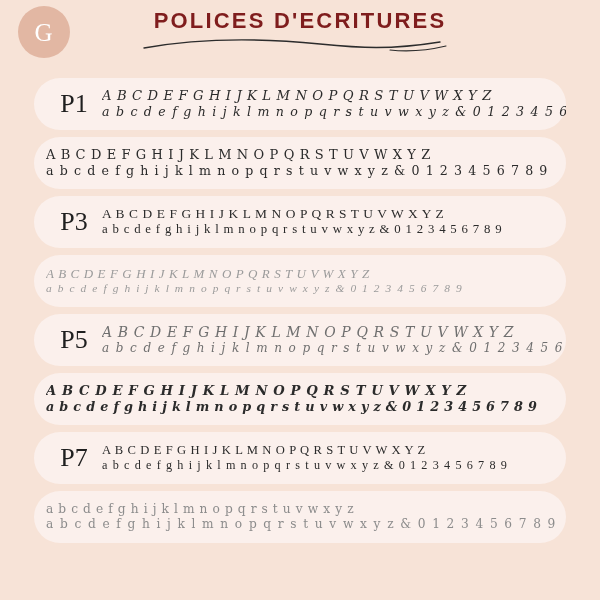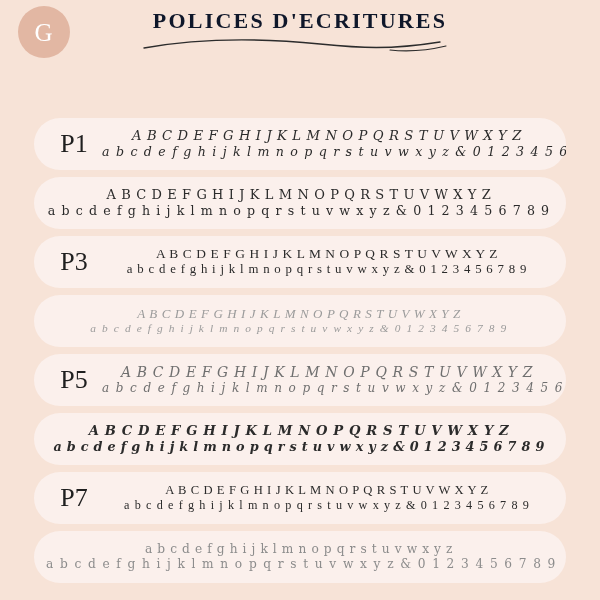--- a/index.html
+++ b/index.html
@@ -38,44 +38,43 @@
     color: #ffffff;
     letter-spacing: 1px;
     line-height: 1;
   }
   .title {
     position: absolute;
     left: 0;
     right: 0;
     top: 8px;
     text-align: center;
-    font-family: Liberation Serif, serif;
+    font-family: Liberation Sans, sans-serif;
     font-size: 22px;
     font-weight: bold;
     letter-spacing: 2.2px;
-    color: #0f172a;
+    color: #7f1d1d;
   }
   .swash {
     position: absolute;
     left: 50%;
     transform: translateX(-50%);
     top: 36px;
     width: 320px;
     height: 20px;
   }
 
   
   .rows {
     position: absolute;
     top: 64px;
     left: 0;
     right: 0;
     bottom: 0;
     padding: 14px 0 0 0;
-    margin-top: 40px;
   }
   .row {
     position: relative;
     margin: 0 34px 7px 34px;
     height: 52px;
     background: #fbf0ec;
     border-radius: 26px;
     display: flex;
     align-items: center;
     box-sizing: border-box;
@@ -88,21 +87,20 @@
     width: 56px;
     flex: 0 0 56px;
     text-align: center;
     letter-spacing: 0px;
   }
   .sample {
     flex: 1 1 auto;
     padding-right: 14px;
     color: #2b2b2b;
     overflow: hidden;
-    text-align: center;
   }
   .sample .line {
     white-space: nowrap;
     line-height: 1.22;
   }
   .sample .line.upper {
     letter-spacing: 0.6px;
   }
 
   

